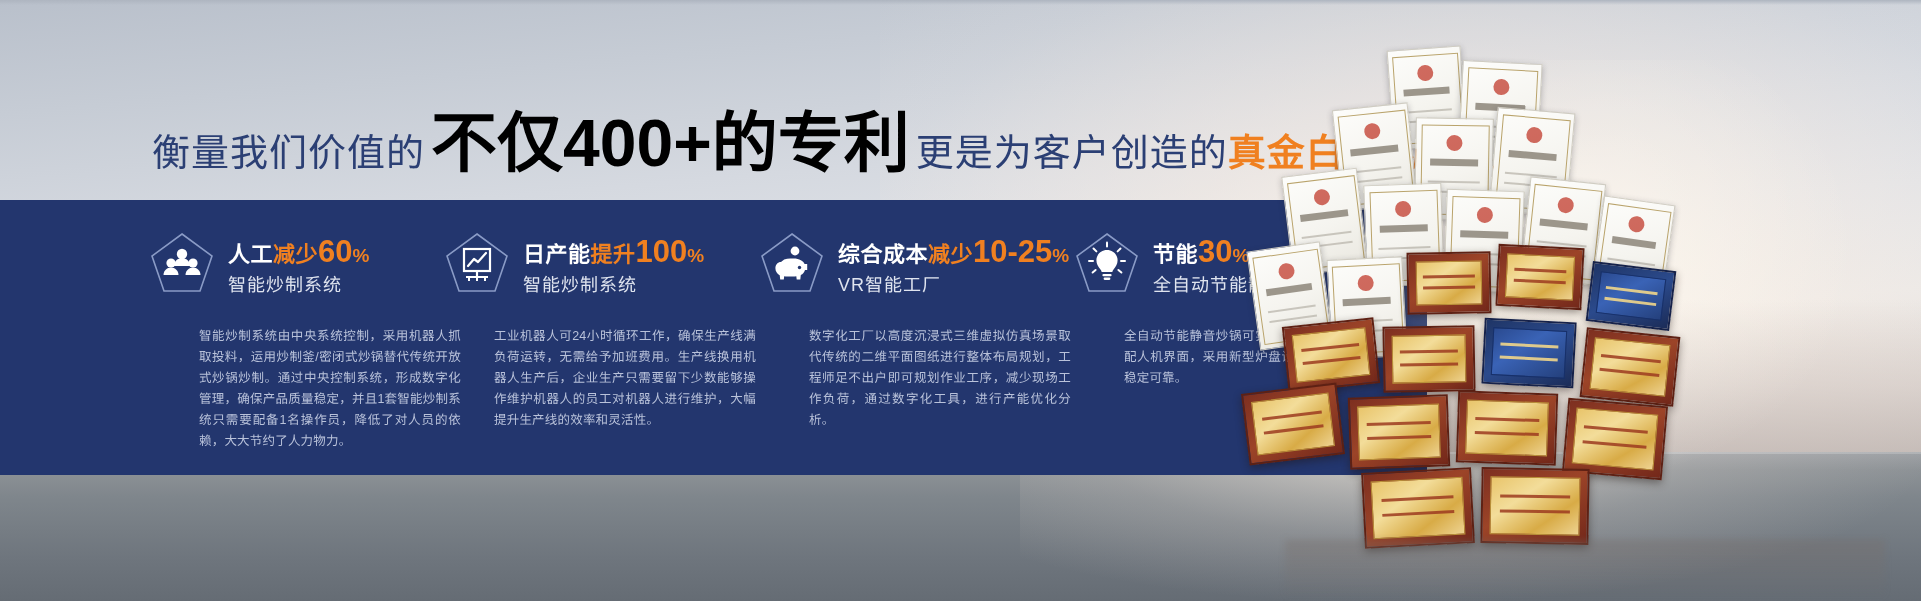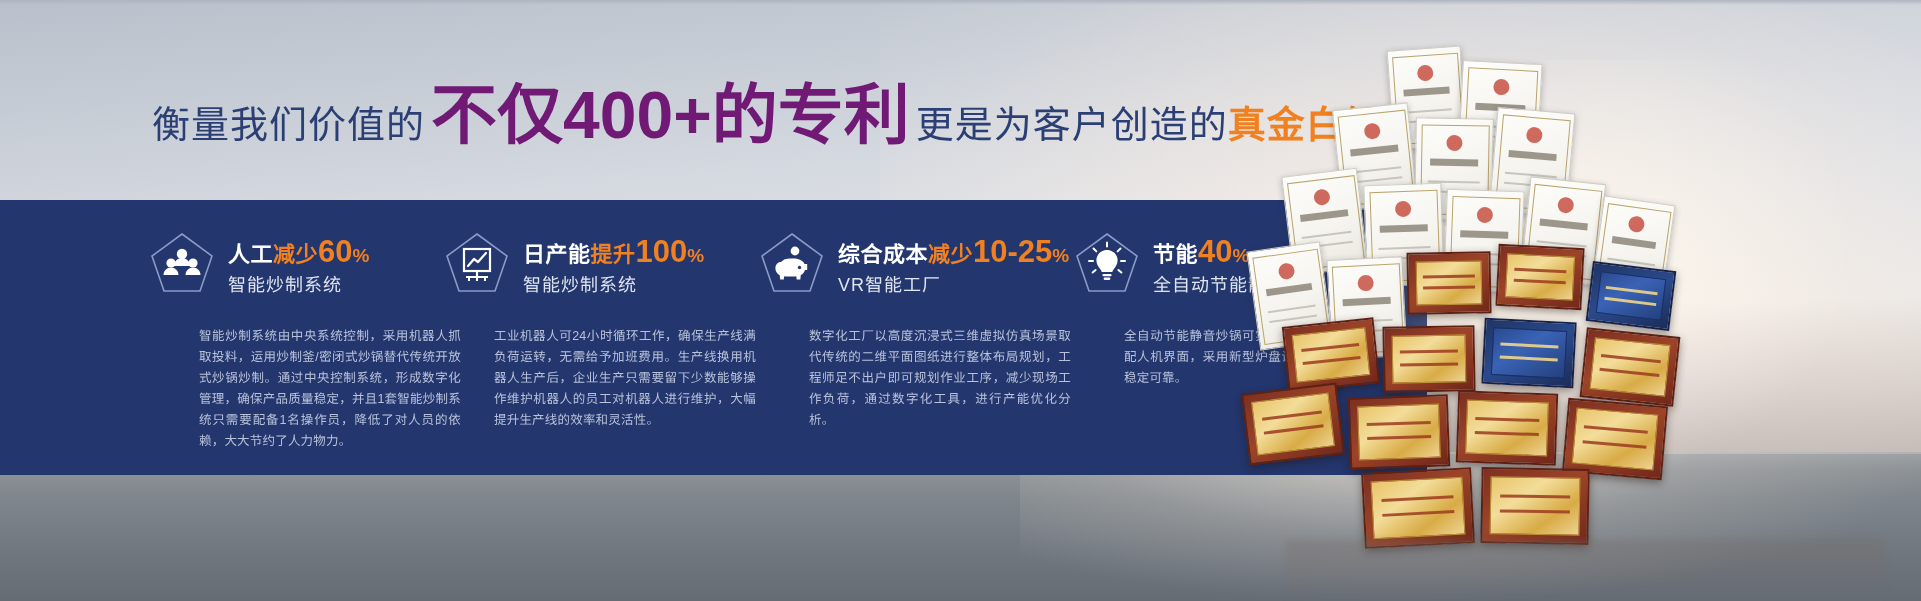--- a/index.html
+++ b/index.html
@@ -39,21 +39,21 @@
     position:absolute;left:0;top:0;width:1921px;height:5px;
     background:linear-gradient(180deg,#aeb5c0,rgba(174,181,192,0));
   }
 
   
   .headline{
     position:absolute;left:152px;top:82px;white-space:nowrap;
     display:flex;align-items:baseline;
   }
   .hl-reg{font-size:38px;color:#2b3f74;letter-spacing:1px;line-height:1;}
-  .hl-big{font-size:66px;font-weight:bold;color:#701a75;letter-spacing:0px;line-height:1;padding:0 6px;}
+  .hl-big{font-size:66px;font-weight:bold;color:#000000;letter-spacing:0px;line-height:1;padding:0 6px;margin-top:28px;}
   .hl-orange{font-size:38px;font-weight:bold;color:#f08020;letter-spacing:1px;line-height:1;}
 
   
   .panel{
     position:absolute;left:0;top:200px;width:1427px;height:275px;
     background:#23366e;
   }
   .col{
     position:absolute;top:0;width:320px;height:100%;
   }
@@ -242,21 +242,21 @@
               <line x1="45.5" y1="16.5" x2="42.6" y2="19.4"></line>
               <line x1="14" y1="29" x2="18" y2="29"></line>
               <line x1="50" y1="29" x2="46" y2="29"></line>
               <line x1="17.6" y1="40.5" x2="20.6" y2="38"></line>
               <line x1="46.4" y1="40.5" x2="43.4" y2="38"></line>
             </g>
           </svg>
         </div>
         <div class="head-text">
           <div class="stat">
-            <span class="lead">节能</span><span class="accent"></span><span class="num">40</span><span class="pct">%</span>
+            <span class="lead">节能</span><span class="accent"></span><span class="num">30</span><span class="pct">%</span>
           </div>
           <div class="subtitle">全自动节能静音炒锅</div>
         </div>
       </div>
       <div class="col-body">全自动节能静音炒锅可实现自动控温控时，搭配人机界面，采用新型炉盘设计，操作简单、稳定可靠。</div>
     </div>
 
   </div>
 
   <div class="glow-behind"></div>

